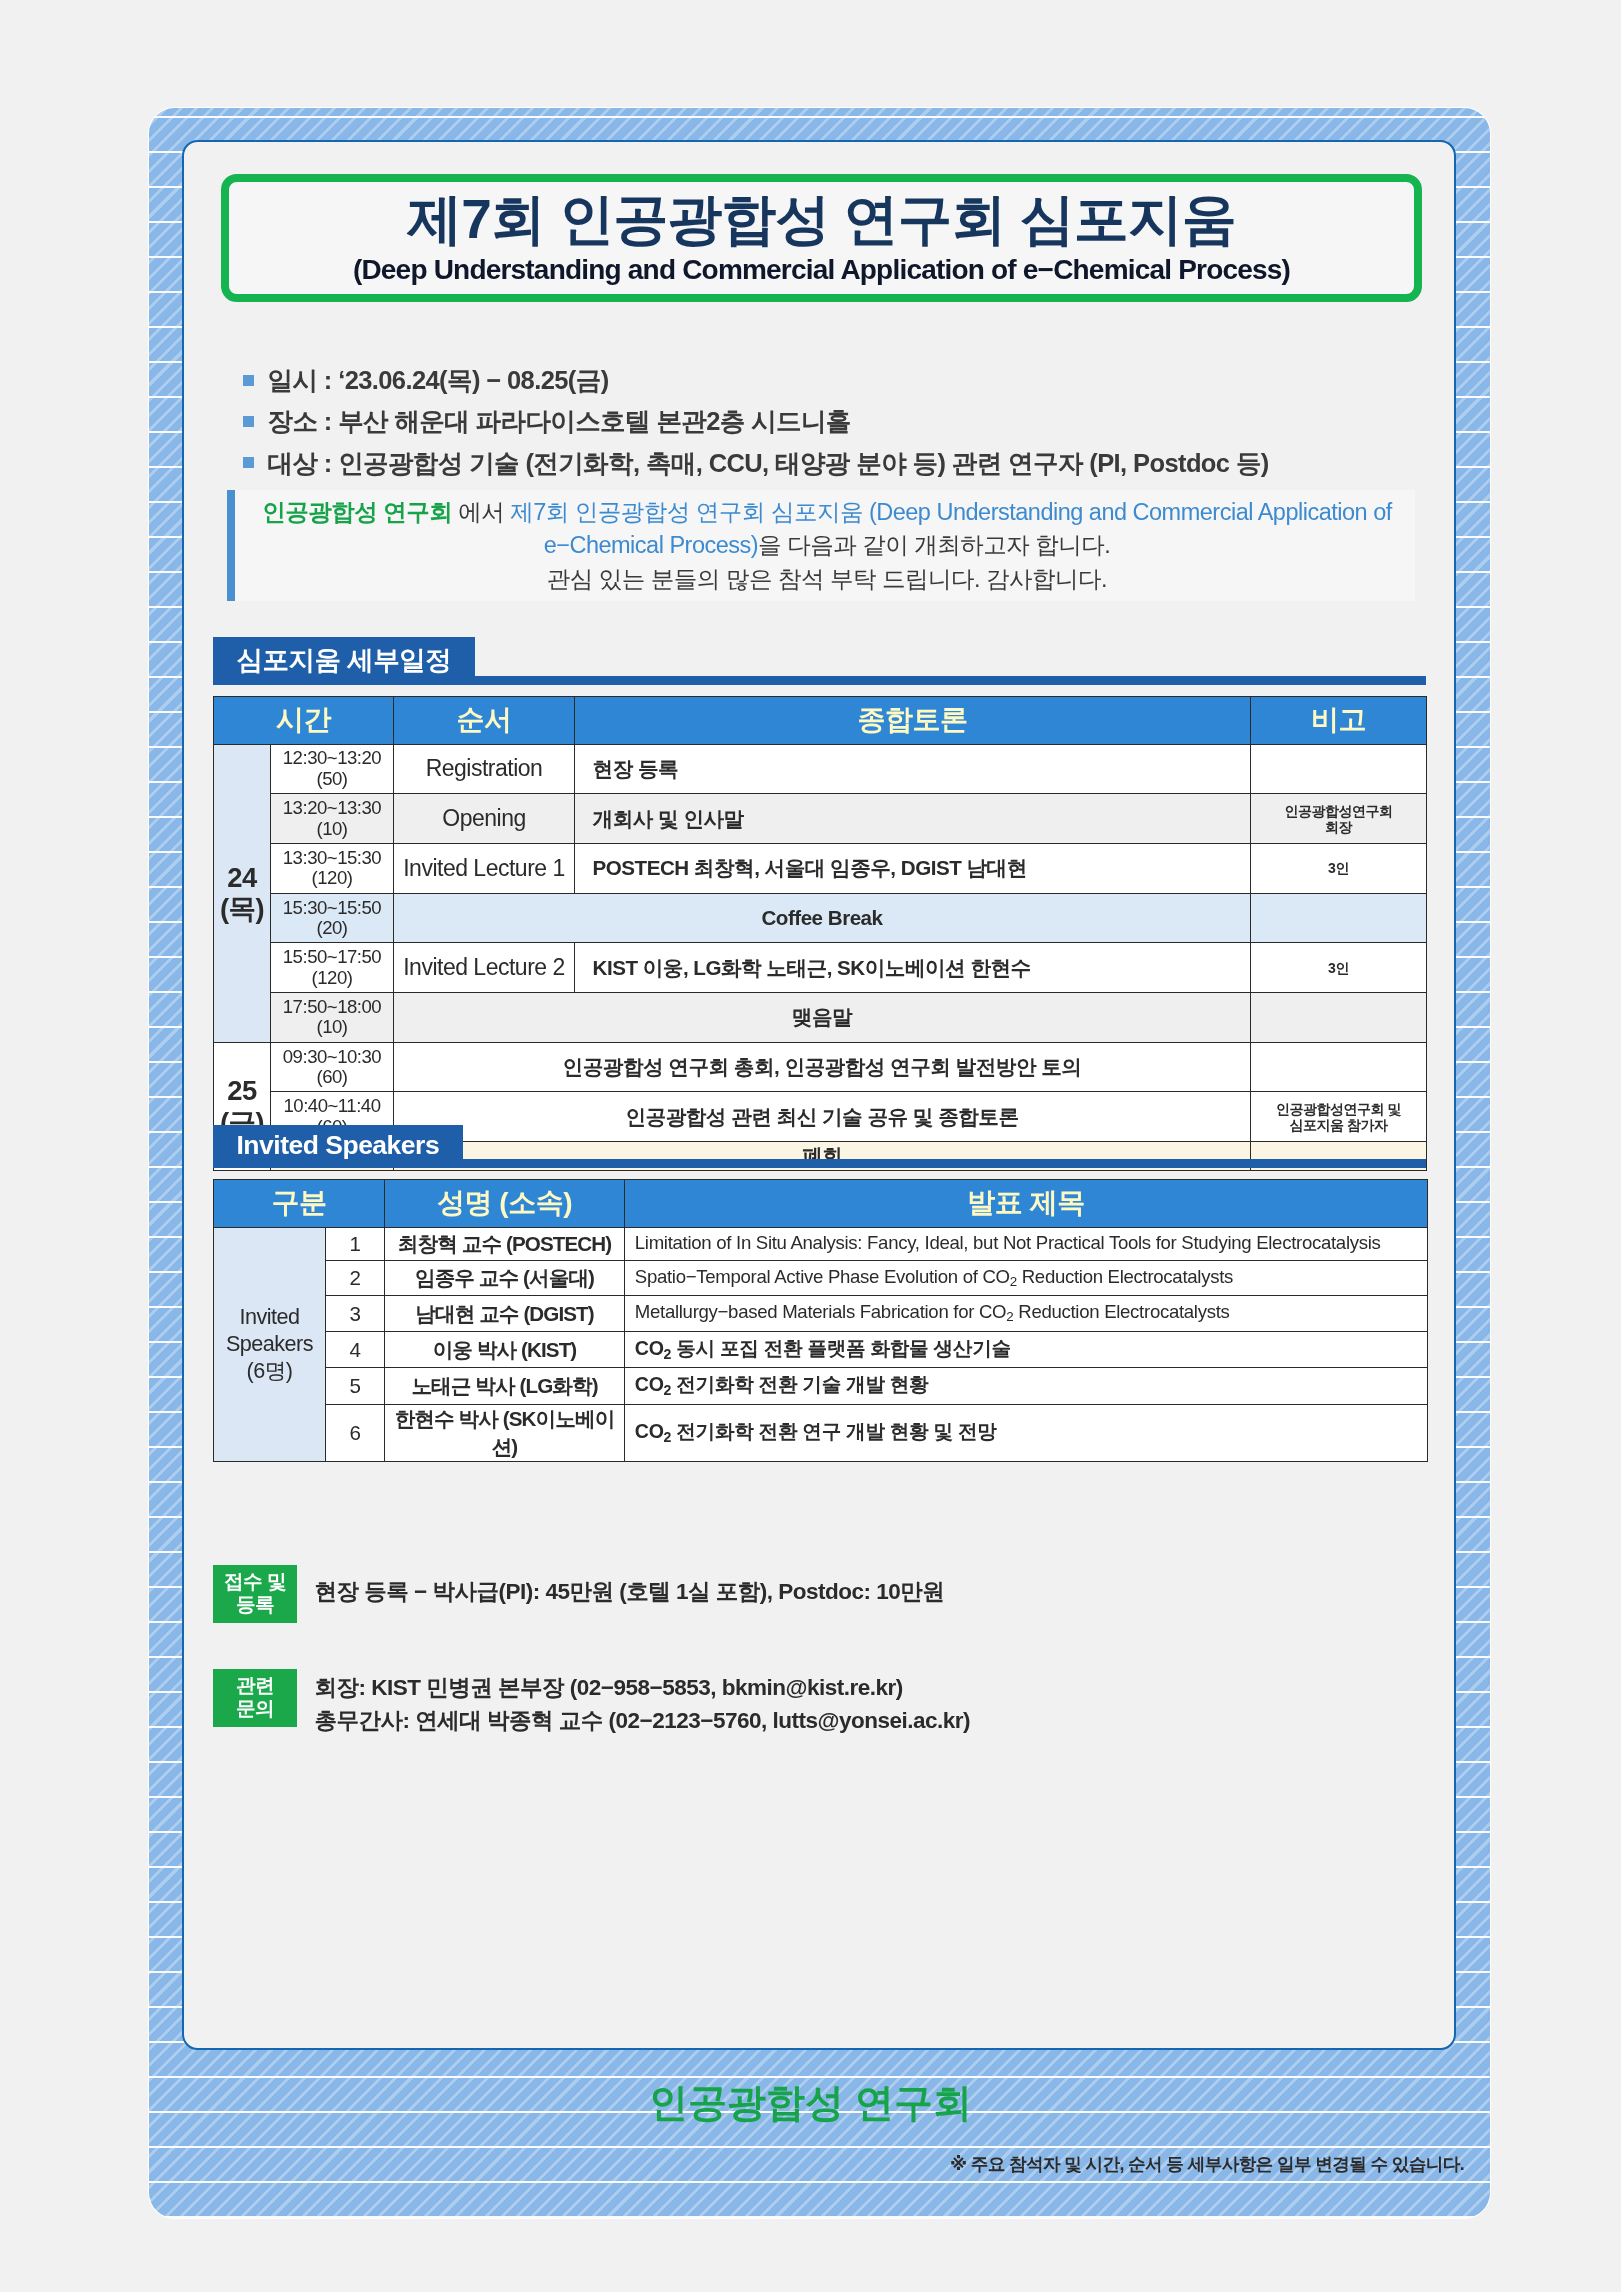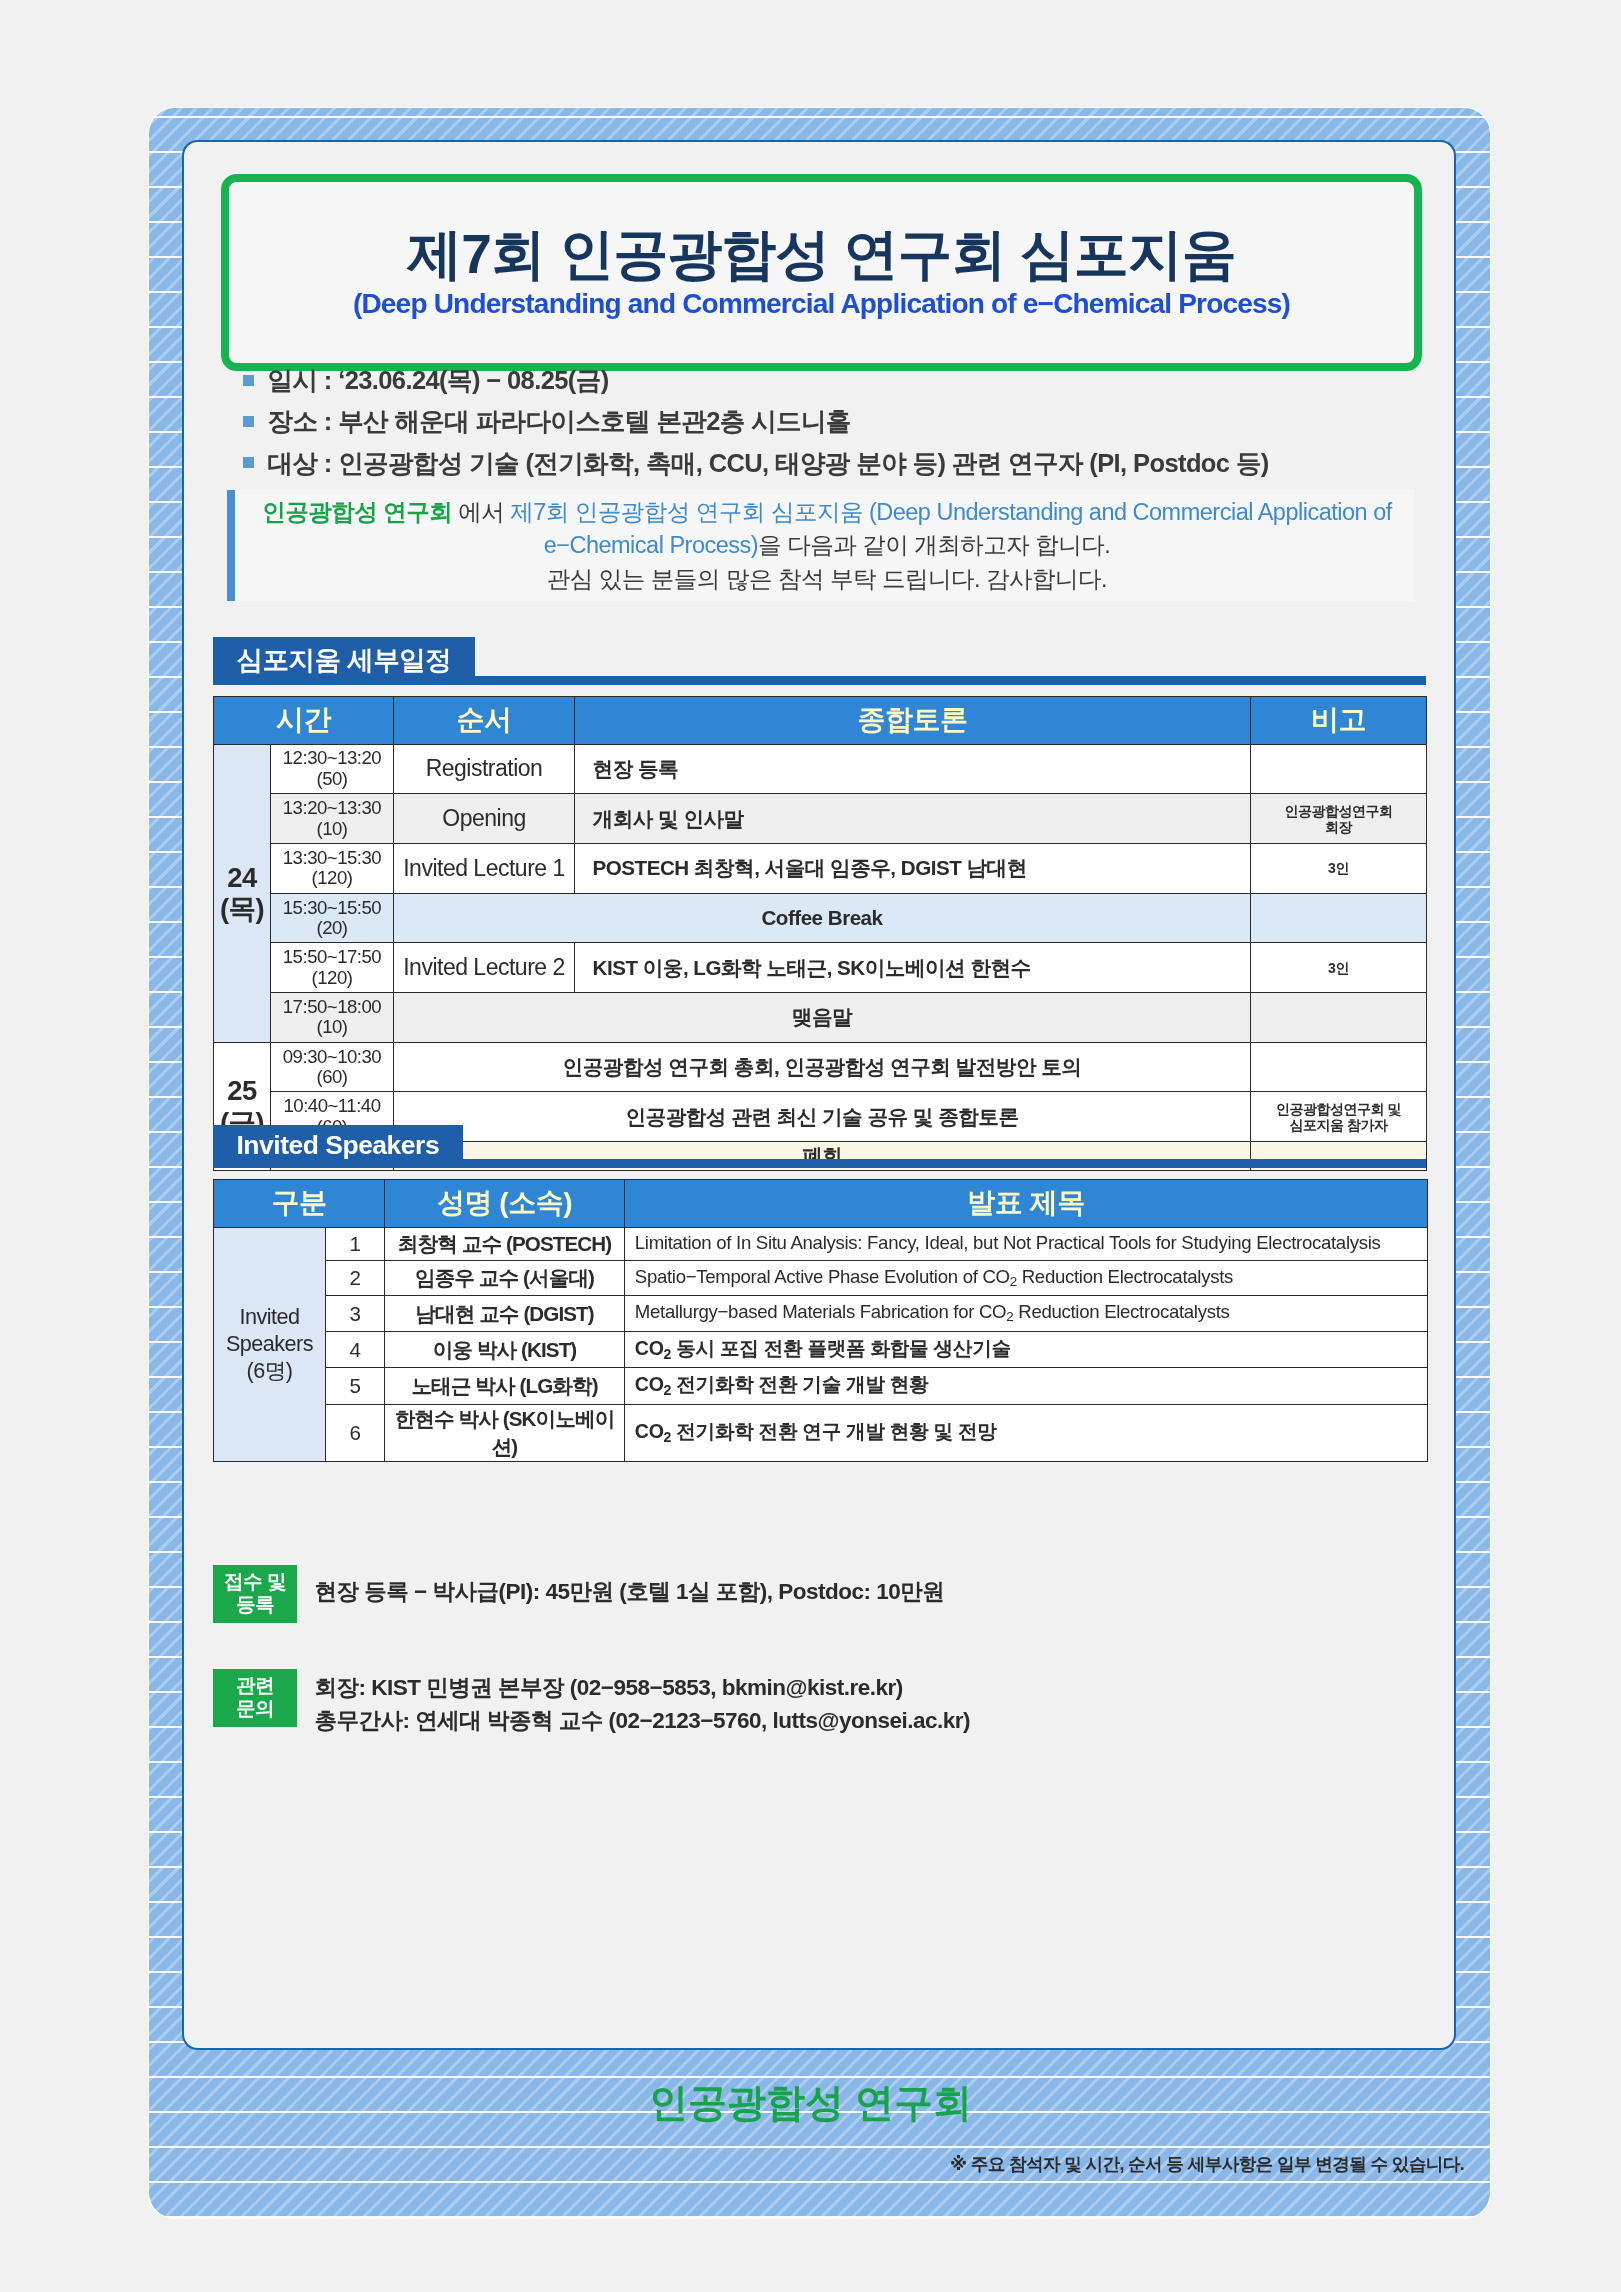--- a/index.html
+++ b/index.html
@@ -55,41 +55,41 @@
     border: 2.9px solid #1366b0;
     border-radius: 15.7px;
   }
 
   
   #title-box {
     position: absolute;
     left: 37px;
     top: 32px;
     width: 1201px;
-    height: 197px;
+    height: 128px;
     background: #f6f6f6;
     border: 8.8px solid #16b451;
     border-radius: 15.7px;
     display: flex;
     flex-direction: column;
     align-items: center;
     justify-content: center;
   }
   #title-main {
     font-size: 55px;
     font-weight: bold;
     color: #17365d;
     letter-spacing: -1px;
     line-height: 1.08;
     white-space: nowrap;
   }
   #title-sub {
     font-size: 28px;
     font-weight: bold;
-    color: #1d4ed8;
+    color: #0f172a;
     letter-spacing: -0.8px;
     margin-top: 3.9px;
     white-space: nowrap;
   }
 
   
   #bullets {
     position: absolute;
     left: 59px;
     top: 221px;

